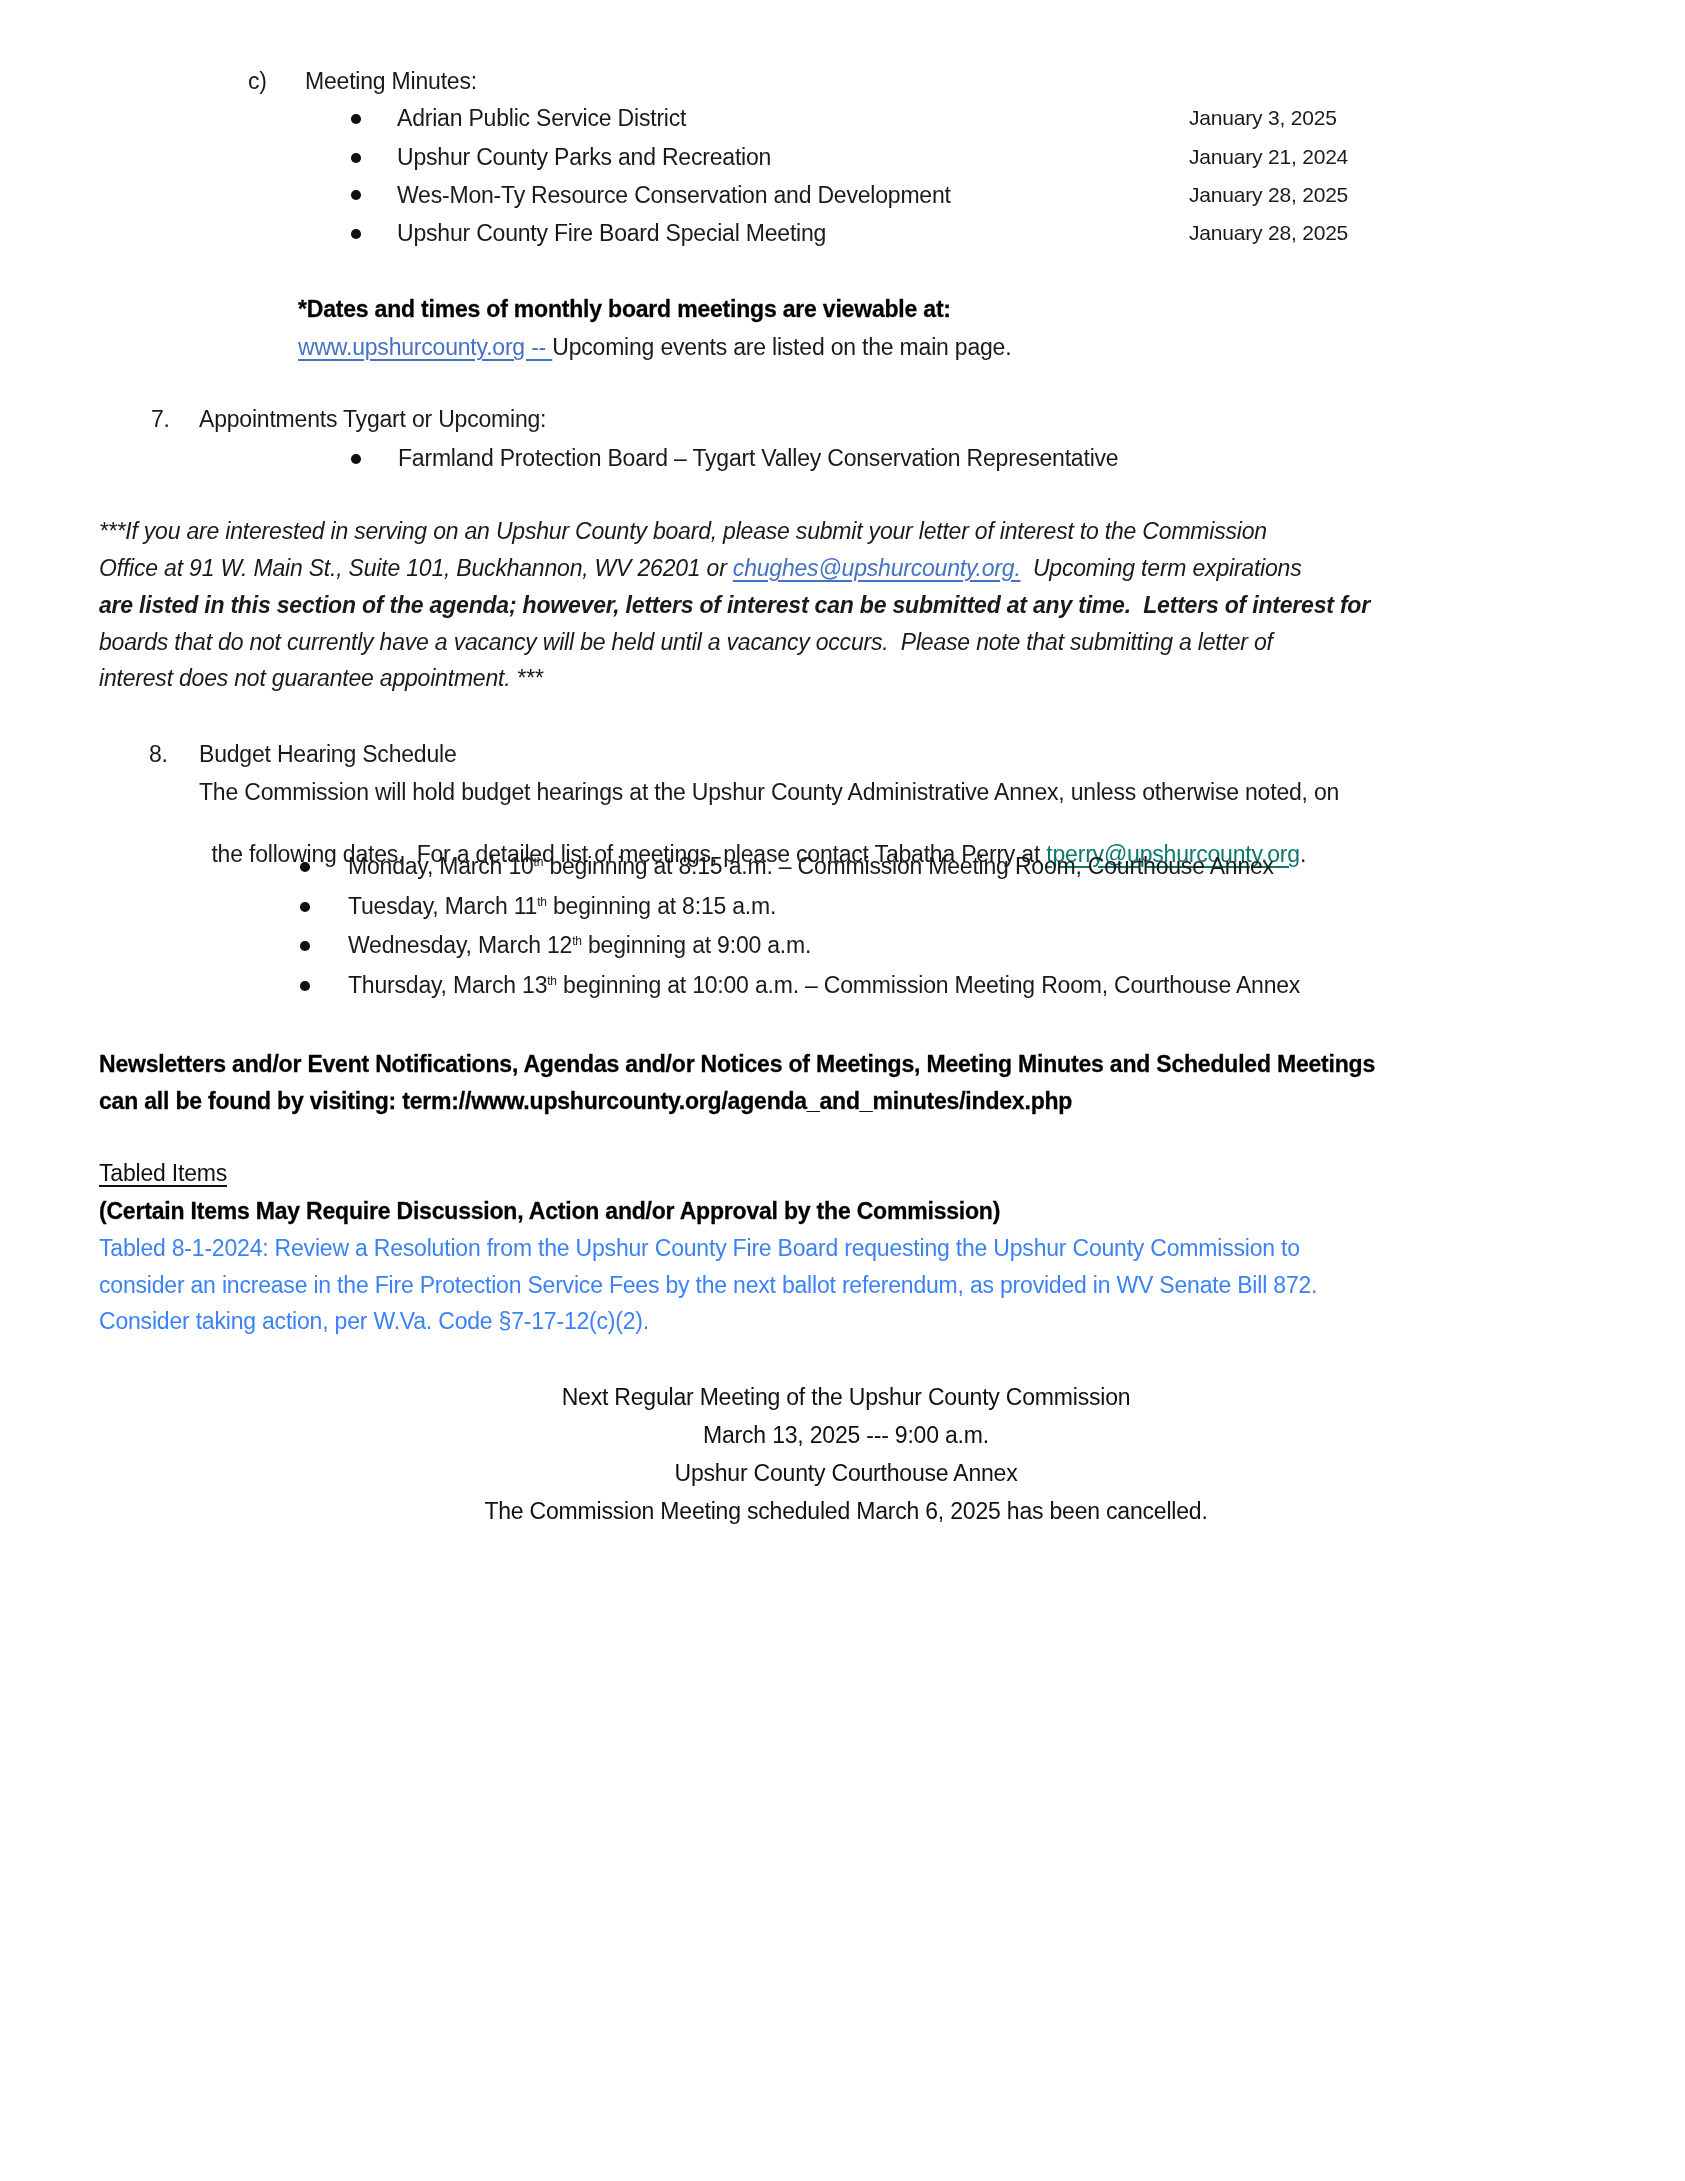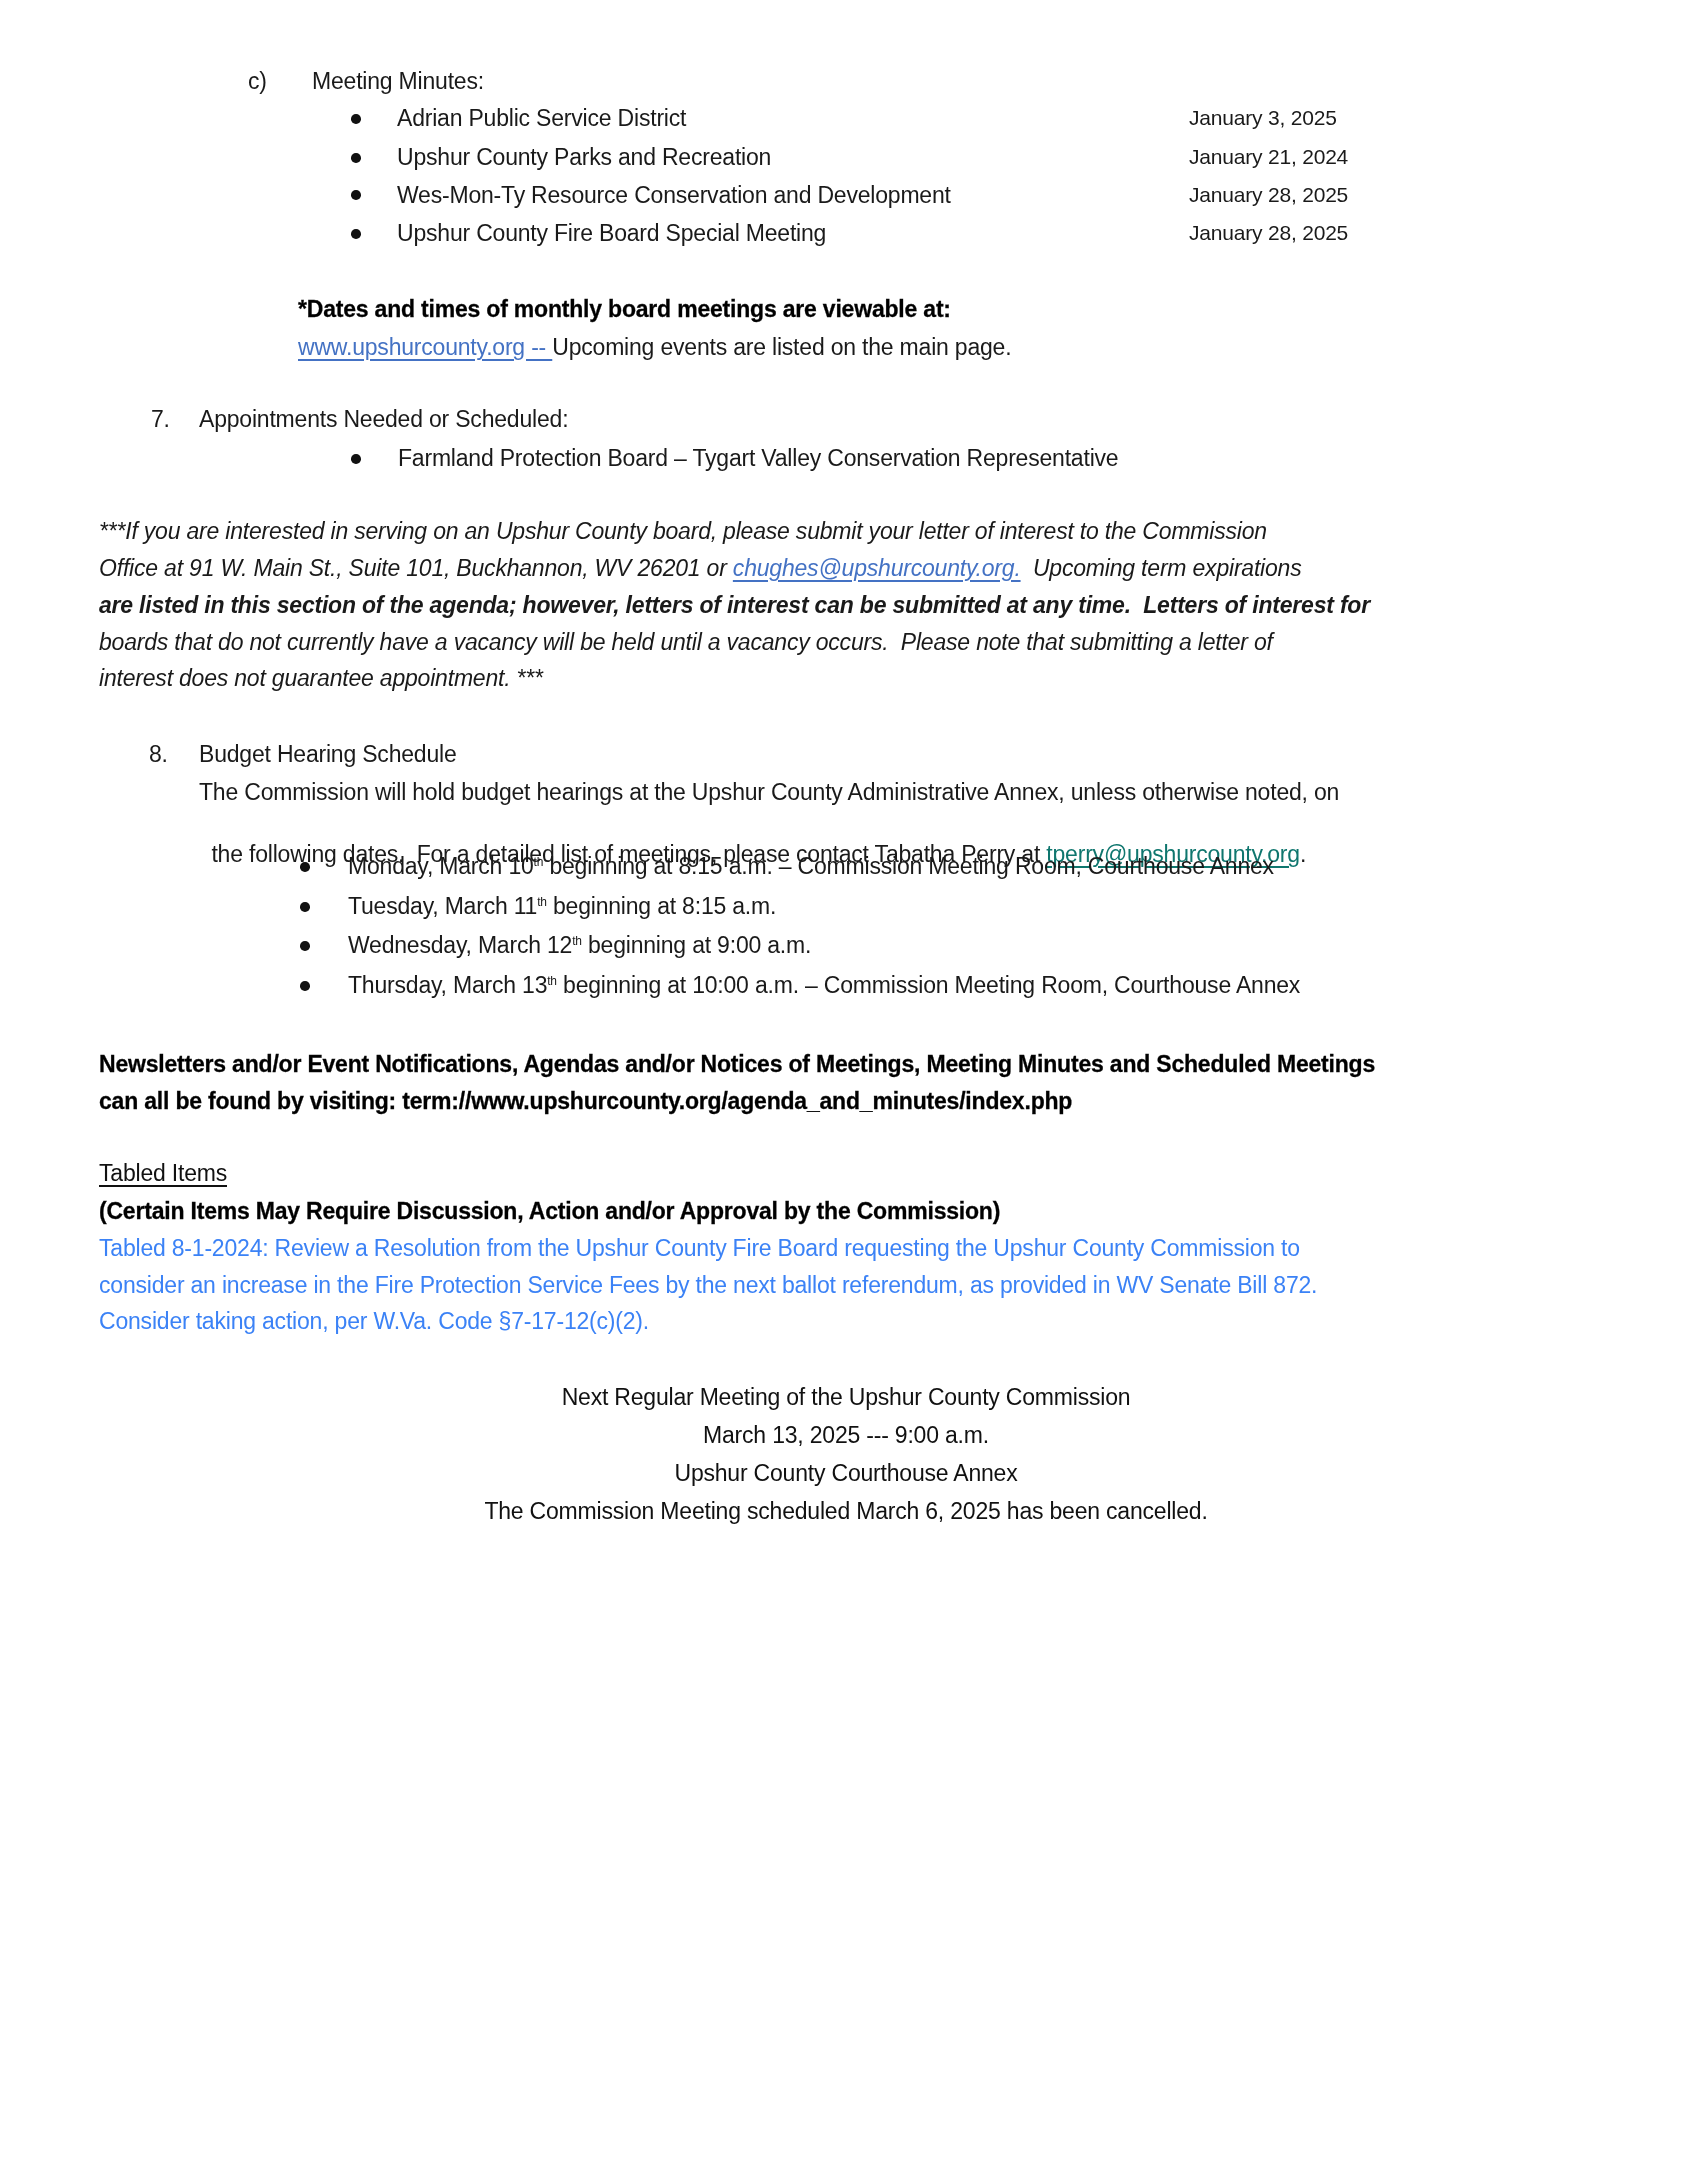--- a/index.html
+++ b/index.html
@@ -14,21 +14,21 @@
   .gray { color: #3b82f6; }
   .center { position: absolute; left: 0; width: 1692px; text-align: center; white-space: nowrap; font-size: 23px; line-height: 26px; letter-spacing: -0.2px; color: #111; }
   .ul { text-decoration: underline; text-underline-offset: 3.5px; text-decoration-thickness: 1.8px; }
   sup { font-size: 12px; line-height: 0; vertical-align: 8px; }
   .date { position: absolute; left: 1189px; white-space: nowrap; font-size: 21px; line-height: 26px; letter-spacing: -0.2px; }
 </style>
 </head>
 <body>
 
 <div class="ln" style="left:248px; top:68px;">c)</div>
-<div class="ln" style="left:305px; top:68px;margin-left:7px;">Meeting Minutes:</div>
+<div class="ln" style="left:305px; top:68px;">Meeting Minutes:</div>
 
 <span class="bul" style="left:351px; top:114px;"></span>
 <div class="ln" style="left:397px; top:105px;">Adrian Public Service District</div>
 <div class="date" style="top:105px;">January 3, 2025</div>
 
 <span class="bul" style="left:351px; top:153px;"></span>
 <div class="ln" style="left:397px; top:144px;">Upshur County Parks and Recreation</div>
 <div class="date" style="top:144px;">January 21, 2024</div>
 
 <span class="bul" style="left:351px; top:190px;"></span>
@@ -38,21 +38,21 @@
 <span class="bul" style="left:351px; top:229px;"></span>
 <div class="ln" style="left:397px; top:220px;">Upshur County Fire Board Special Meeting</div>
 <div class="date" style="top:220px;">January 28, 2025</div>
 
 <div class="ln bold" style="left:298px; top:296px;">*Dates and times of monthly board meetings are viewable at:</div>
 <div class="ln" style="left:298px; top:334px;">
   <a class="link">www.upshurcounty.org -- </a><span>Upcoming events are listed on the main page.</span>
 </div>
 
 <div class="ln" style="left:151px; top:406px;">7.</div>
-<div class="ln" style="left:199px; top:406px;">Appointments Needed or Scheduled:</div>
+<div class="ln" style="left:199px; top:406px;">Appointments Tygart or Upcoming:</div>
 <span class="bul" style="left:351px; top:454px;"></span>
 <div class="ln" style="left:398px; top:445px;">Farmland Protection Board – Tygart Valley Conservation Representative</div>
 
 <div class="ln it" style="left:99px; top:518px;">***If you are interested in serving on an Upshur County board, please submit your letter of interest to the Commission</div>
 <div class="ln it" style="left:99px; top:555px;">
   <span>Office at 91 W. Main St., Suite 101, Buckhannon, WV 26201 or </span><a class="link">chughes@upshurcounty.org.</a><span style="white-space:pre">  Upcoming term expirations</span>
 </div>
 <div class="ln it" style="left:99px; top:592px; white-space:pre;font-weight:bold;">are listed in this section of the agenda; however, letters of interest can be submitted at any time.  Letters of interest for</div>
 <div class="ln it" style="left:99px; top:629px; white-space:pre;">boards that do not currently have a vacancy will be held until a vacancy occurs.  Please note that submitting a letter of</div>
 <div class="ln it" style="left:99px; top:665px;">interest does not guarantee appointment. ***</div>

